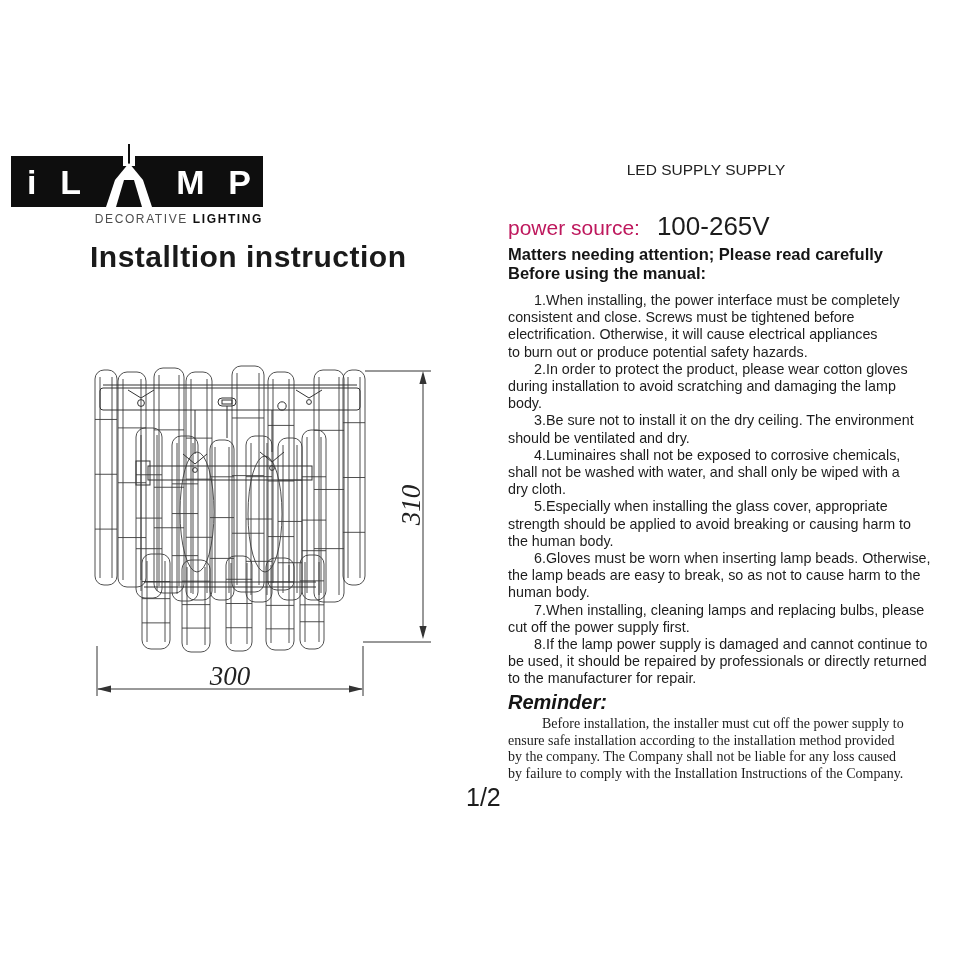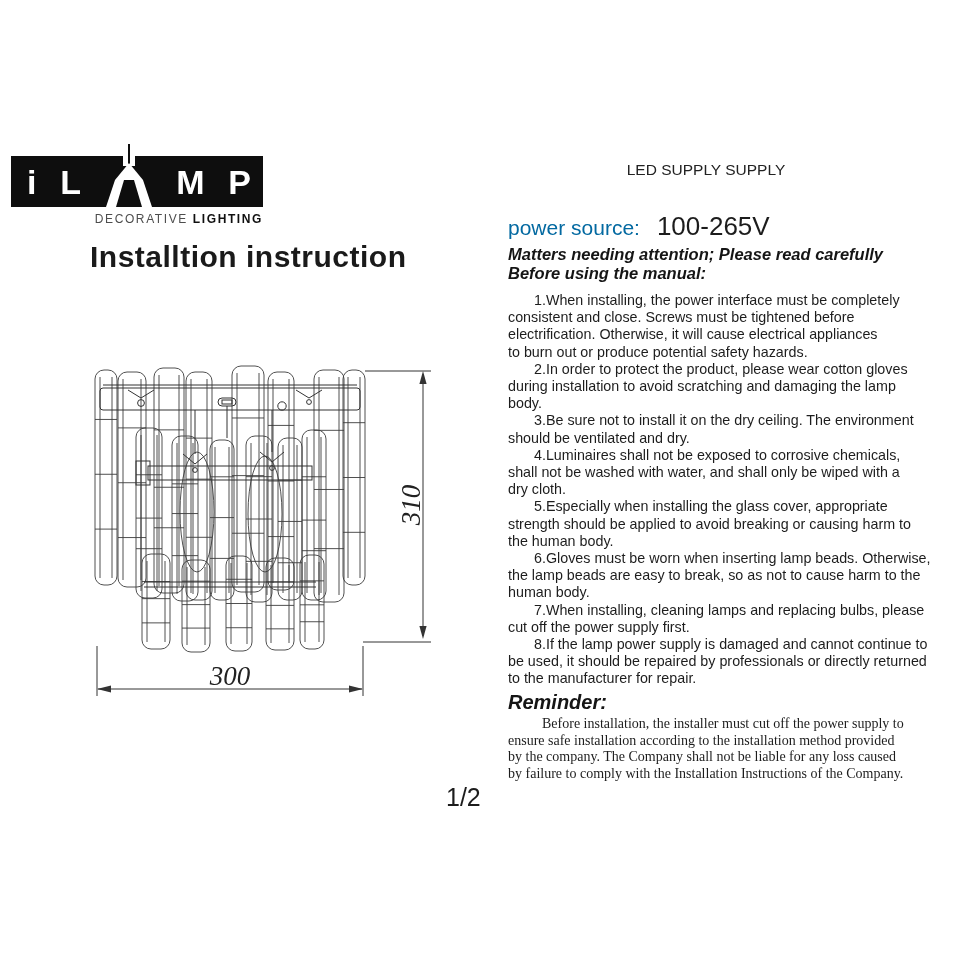--- a/index.html
+++ b/index.html
@@ -34,41 +34,41 @@
   .diagram{position:absolute;left:80px;top:340px;width:380px;height:370px;}
   .dim-label{
     font-family:"Liberation Serif",serif;font-style:italic;
     font-size:27px;fill:#222;
   }
   
   .r-header{position:absolute;left:506px;top:160px;width:400px;text-align:center;}
   .r-title{font-size:28px;font-weight:700;line-height:1.06;letter-spacing:0.3px;color:#151515;}
   .r-subtitle{font-size:15.5px;font-weight:400;margin-top:1px;color:#222;}
   .power-line{position:absolute;left:508px;top:211px;white-space:nowrap;}
-  .power-label{font-size:21px;color:#0369a1;}
+  .power-label{font-size:21px;color:#be185d;}
   .power-value{font-size:26px;color:#1c1c1c;margin-left:17px;}
   .attention{
     position:absolute;left:508px;top:245px;font-size:16.5px;font-weight:700;
-    font-style:italic;line-height:19px;white-space:pre;color:#151515;
+    line-height:19px;white-space:pre;color:#151515;
   }
   .items{position:absolute;left:508px;top:292px;width:470px;}
   .item{
     font-size:14.3px;line-height:17.2px;white-space:pre;
     text-indent:26px;color:#1d1d1d;margin:0;
   }
   .reminder-heading{
     position:absolute;left:508px;top:691px;font-size:20px;font-weight:700;
     font-style:italic;color:#151515;
   }
   .reminder-body{
     position:absolute;left:508px;top:716px;font-size:14px;line-height:16.6px;
     white-space:pre;text-indent:34px;color:#1d1d1d;font-family:Liberation Serif, serif;
   }
   .page-number{
-    position:absolute;left:446px;top:783px;font-size:25px;color:#1c1c1c;
+    position:absolute;left:466px;top:783px;font-size:25px;color:#1c1c1c;
   }
 </style>
 </head>
 <body>
 
 <div class="logo-box">
   <span class="logo-letter">i</span>
   <span class="logo-letter">L</span>
   <span class="logo-lamp">
     <svg width="48" height="63" viewBox="0 0 48 63">

